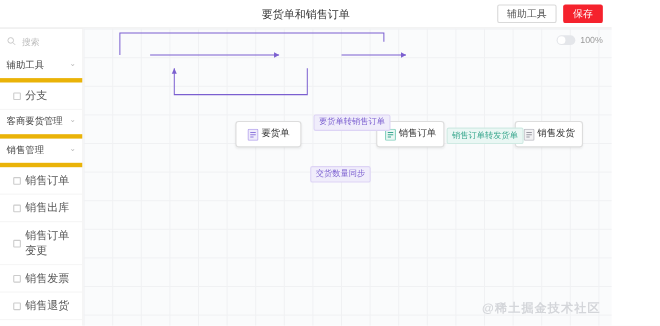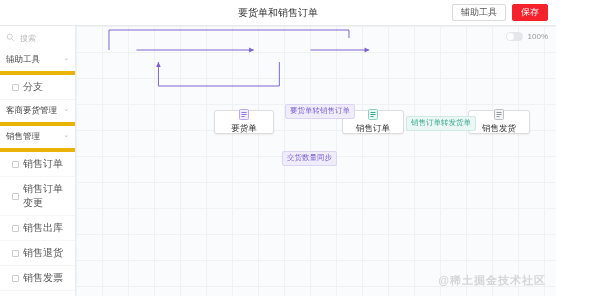--- a/index.html
+++ b/index.html
@@ -100,21 +100,20 @@
     position:absolute;
     background:#fff;
     border:1px solid #ddd;
     border-radius:3px;
     display:flex; align-items:center; justify-content:center; gap:3px;
     font-size:8.5px; color:#333;
     box-shadow:0 1px 2px rgba(0,0,0,0.06);
     padding:0 4px;
     white-space:nowrap;
     cursor:pointer;
-    flex-direction:column;
   }
   .node .nicon {
     width:10px; height:10px; flex:0 0 10px;
     display:inline-flex; align-items:center; justify-content:center;
   }
   .node .nicon svg { display:block; }
 
   .edge-label {
     position:absolute;
     font-size:7.5px;
@@ -179,33 +178,33 @@
       <div class="menu-group">
         <span>销售管理</span>
         <span class="caret">⌄</span>
       </div>
       <div class="menu-item">
         <span class="dot"></span>
         <span>销售订单</span>
       </div>
       <div class="menu-item">
         <span class="dot"></span>
+        <span>销售出库</span>
+      </div>
+      <div class="menu-item">
+        <span class="dot"></span>
         <span>销售订单变更</span>
       </div>
       <div class="menu-item">
         <span class="dot"></span>
-        <span>销售出库</span>
+        <span>销售发票</span>
       </div>
       <div class="menu-item">
         <span class="dot"></span>
         <span>销售退货</span>
-      </div>
-      <div class="menu-item">
-        <span class="dot"></span>
-        <span>销售发票</span>
       </div>
     </div>
 
     <div class="canvas">
 
       <div class="zoom-ctrl">
         <span class="zoom-toggle"></span>
         <span>100%</span>
       </div>
 

